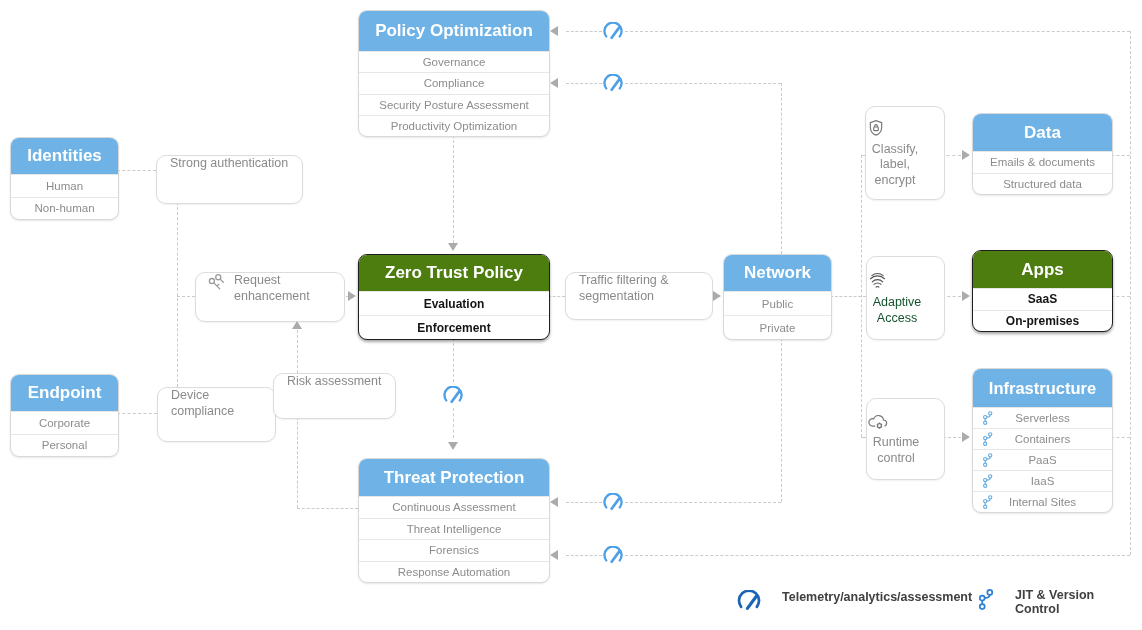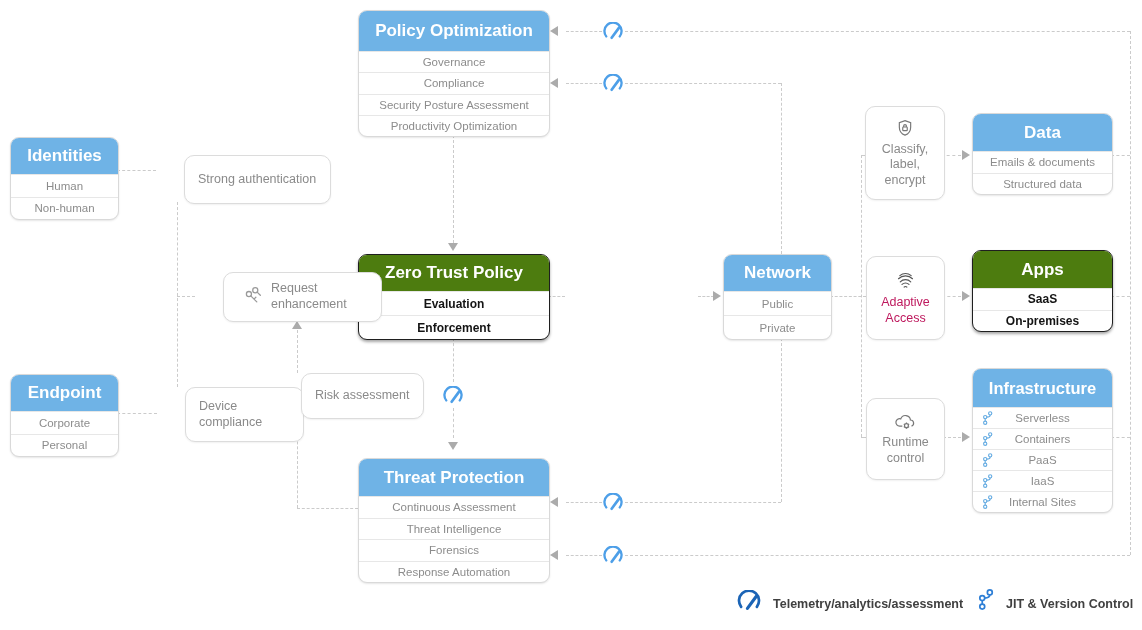--- a/index.html
+++ b/index.html
@@ -14,41 +14,41 @@
           display:flex;align-items:center;justify-content:center;flex:0 0 auto;}
   .entity .row{flex:1;display:flex;align-items:center;justify-content:center;
           color:#8c8c8c;font-size:11.5px;border-top:1px solid #e7e7e7;position:relative;}
   .entity.dark{border:1.5px solid #1f1f1f;box-shadow:0 2px 3px rgba(0,0,0,.35);}
   .entity.dark .hd{background:#4d7c0f;}
   .entity.dark .row{color:#141414;font-weight:bold;font-size:12px;}
   .row .bicon{position:absolute;left:9px;top:50%;transform:translateY(-50%);color:#66ACE2;line-height:0;}
 
   
   .plain{position:absolute;background:#fff;border:1px solid #dcdcdc;border-radius:10px;
-         color:#8a8a8a;font-size:12.5px;line-height:1.25;display:flex;align-items:center;
+         color:#8a8a8a;font-size:12.5px;line-height:1.25;display:flex;align-items:flex-start;
          justify-content:center;text-align:center;box-shadow:0 1px 2px rgba(0,0,0,.06);}
-  .plain.left{justify-content:flex-start;text-align:left;padding-left:13px;margin-left:28px;}
+  .plain.left{justify-content:flex-start;text-align:left;padding-left:13px;}
   .plain.col{flex-direction:column;gap:4px;}
   .plain .picon{line-height:0;color:#777;}
-  .plain.keybox{padding-left:19px;}
+  .plain.keybox{padding-left:10px;}
   .plain.keybox .picon{margin-right:6px;color:#9a9a9a;}
 
   
   .hl{position:absolute;height:0;border-top:1px dashed #cbcbcb;}
   .vl{position:absolute;width:0;border-left:1px dashed #cbcbcb;}
 
   
   .ar{position:absolute;width:0;height:0;border:5px solid transparent;}
   .ar.l{border-right:8px solid #ababab;border-left:0;}
   .ar.r{border-left:8px solid #ababab;border-right:0;}
   .ar.d{border-top:8px solid #ababab;border-bottom:0;}
   .ar.u{border-bottom:8px solid #ababab;border-top:0;}
 
   .tel{position:absolute;color:#4D9FE8;line-height:0;}
-  .legend-item{position:absolute;display:flex;align-items:flex-end;gap:11px;
+  .legend-item{position:absolute;display:flex;align-items:flex-start;gap:20px;
          font-size:12.5px;font-weight:bold;color:#404040;}
 </style>
 </head>
 <body>
 
 <div id="canvas">
 
   <div class="hl" style="left:566px;top:31px;width:36px"></div>
   <div class="hl" style="left:625px;top:31px;width:505px"></div>
   <div class="vl" style="left:1130px;top:31px;height:524px"></div>
@@ -231,39 +231,42 @@
   <div class="plain left keybox" style="left:195px;top:272px;width:138px;height:48px">
     <span class="picon"><svg width="22" height="22" viewBox="0 0 26 26" fill="none" stroke="#9a9a9a" stroke-width="1.5" stroke-linecap="round">
           <circle cx="7" cy="9.5" r="3"></circle>
           <path d="M9.2 11.7 L14.5 17 M13 15.5 l2.2-2.2 M14.5 17 l1.8 1.8"></path>
           <circle cx="14.5" cy="5" r="3"></circle>
           <path d="M16.7 7.2 L20.5 11"></path>
         </svg></span>
     <span>Request enhancement</span>
   </div>
 
+  <div class="plain left" style="left:565px;top:272px;width:133px;height:46px">
+    <span>Traffic filtering &amp; segmentation</span>
+  </div>
 
   <div class="plain left" style="left:157px;top:387px;width:104px;height:53px">
     <span>Device compliance</span>
   </div>
 
   <div class="plain left" style="left:273px;top:373px;width:108px;height:44px">
     <span>Risk assessment</span>
   </div>
 
   <div class="plain col" style="left:865px;top:106px;width:78px;height:92px">
     <span class="picon"><svg width="20" height="20" viewBox="0 0 24 24" fill="none" stroke="#777" stroke-width="1.4">
           <path d="M12 3.2 L18.8 5.6 V11 c0 4.8-2.9 8.1-6.8 9.6 C8.1 19.1 5.2 15.8 5.2 11 V5.6 Z"></path>
           <rect x="9.3" y="10.8" width="5.4" height="4.4" rx="0.8"></rect>
           <path d="M10.4 10.8 V9.5 a1.6 1.6 0 0 1 3.2 0 v1.3"></path>
         </svg></span>
     <span style="width:58px">Classify, label, encrypt</span>
   </div>
 
-  <div class="plain col" style="left:866px;top:256px;width:77px;height:82px;color:#be185d">
+  <div class="plain col" style="left:866px;top:256px;width:77px;height:82px;color:#14532d">
     <span class="picon"><svg width="21" height="21" viewBox="0 0 24 24" fill="none" stroke="#555" stroke-width="1.3" stroke-linecap="round">
           <path d="M5.5 6.5 C7.5 4.8 9.6 4 12 4 c2.4 0 4.5 .8 6.5 2.5"></path>
           <path d="M4 10 C6.2 7.8 9 6.7 12 6.7 c3 0 5.8 1.1 8 3.3"></path>
           <path d="M6 13.5 C7.7 11.8 9.7 11 12 11 c2.3 0 4.3 .8 6 2.5"></path>
           <path d="M8 16.5 C9.2 15.4 10.5 14.8 12 14.8 c1.5 0 2.8 .6 4 1.7"></path>
           <path d="M10.5 19.5 c.5-.4 1-.6 1.5-.6 c.5 0 1 .2 1.5 .6"></path>
         </svg></span>
     <span style="width:60px">Adaptive Access</span>
   </div>
 

